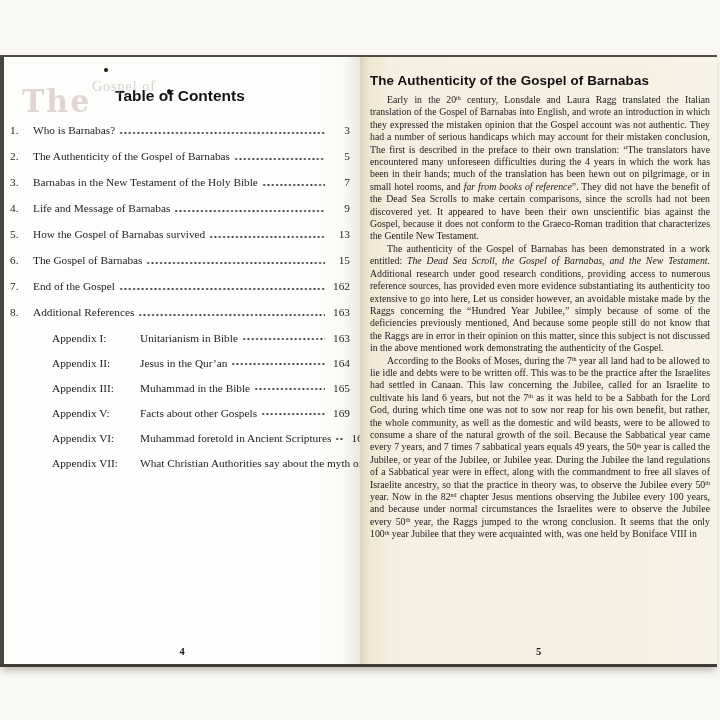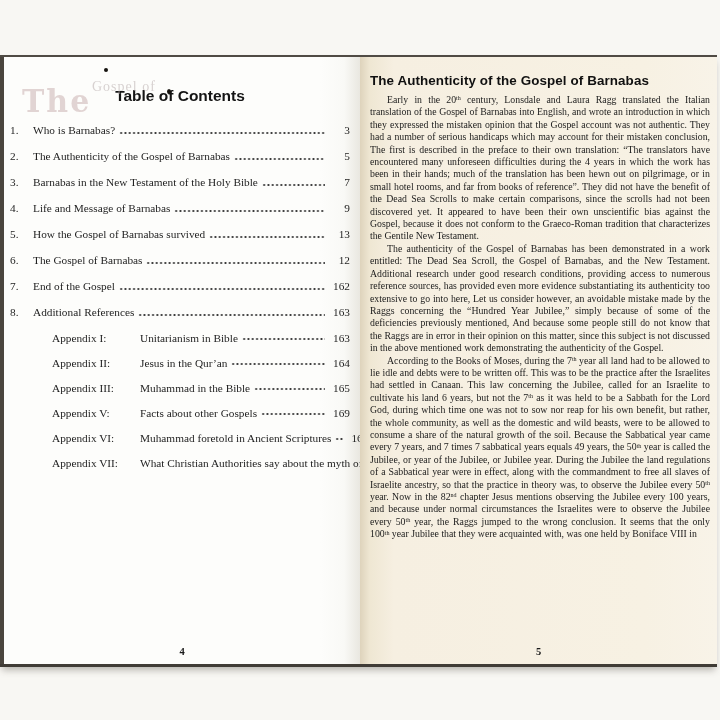--- a/index.html
+++ b/index.html
@@ -74,21 +74,21 @@
   .body-text{max-height:556px;overflow:hidden;}
   .subheading{
     font-size:11.8px;font-weight:bold;font-style:italic;color:#141414;
     margin:7px 0 2px 0;line-height:13px;
   }
   .subheading:first-child{margin-top:0;}
   .para{
     margin:0;text-align:justify;text-indent:17px;
     font-size:9.8px;line-height:12.4px;color:#1b1b1b;
   }
-  .para .it{}
+  .para .it{font-style:italic;}
   .para .sup{font-size:.62em;position:relative;top:-.45em;line-height:0;}
 </style>
 </head>
 <body>
 
 <div class="book">
 
   <div class="page page-left">
     <div class="ghost-title">The</div>
     <div class="ghost-smudge">Gospel of</div>
@@ -125,21 +125,21 @@
           <div class="toc-row">
             <span class="num">5.</span>
             <span class="label">How the Gospel of Barnabas survived</span>
             <span class="leader"></span>
             <span class="page-no">13</span>
           </div>
           <div class="toc-row">
             <span class="num">6.</span>
             <span class="label">The Gospel of Barnabas</span>
             <span class="leader"></span>
-            <span class="page-no">12</span>
+            <span class="page-no">15</span>
           </div>
           <div class="toc-row">
             <span class="num">7.</span>
             <span class="label">End of the Gospel</span>
             <span class="leader"></span>
             <span class="page-no">162</span>
           </div>
           <div class="toc-row">
             <span class="num">8.</span>
             <span class="label">Additional References</span>

